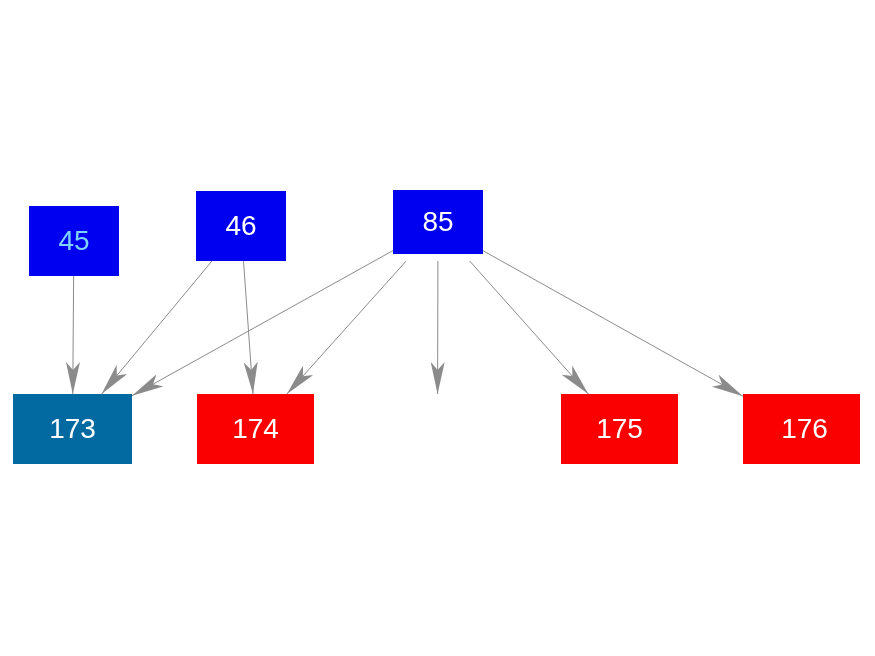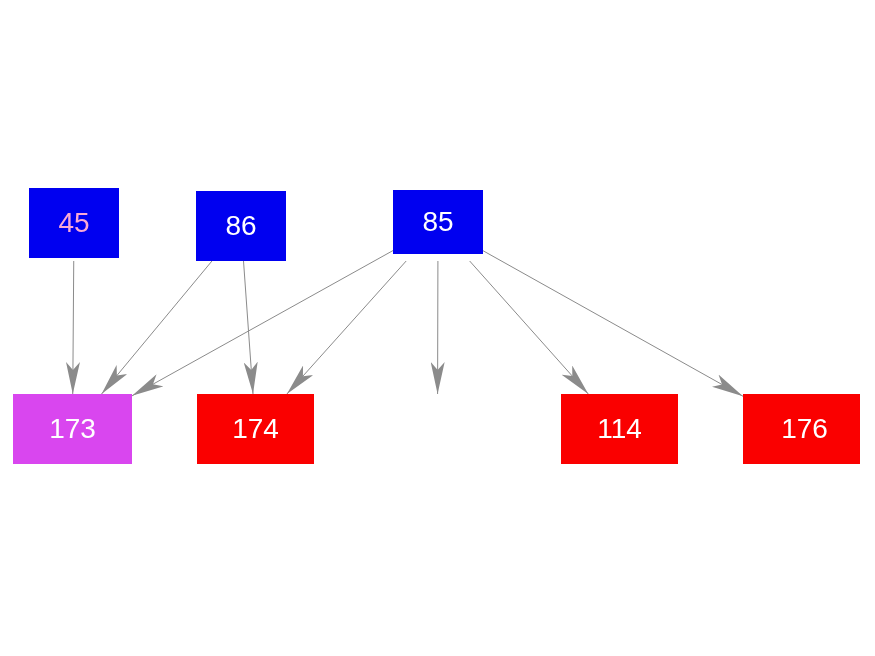--- a/index.html
+++ b/index.html
@@ -41,34 +41,34 @@
       <line x1="73.74137931034483" y1="261" x2="72.75862068965517" y2="394" stroke="#8b8b8b" stroke-width="1" marker-end="url(#arrowhead)"></line>
       <line x1="211.94827586206895" y1="261" x2="101.55172413793105" y2="394" stroke="#8b8b8b" stroke-width="1" marker-end="url(#arrowhead)"></line>
       <line x1="243.5" y1="261" x2="253" y2="394" stroke="#8b8b8b" stroke-width="1" marker-end="url(#arrowhead)"></line>
       <line x1="393" y1="250.5547195622435" x2="132" y2="395.87209302325584" stroke="#8b8b8b" stroke-width="1" marker-end="url(#arrowhead)"></line>
       <line x1="406.16339066339066" y1="261" x2="286.8882063882064" y2="394" stroke="#8b8b8b" stroke-width="1" marker-end="url(#arrowhead)"></line>
       <line x1="437.9127764127764" y1="261" x2="437.5859950859951" y2="394" stroke="#8b8b8b" stroke-width="1" marker-end="url(#arrowhead)"></line>
       <line x1="469.6621621621622" y1="261" x2="588.2837837837837" y2="394" stroke="#8b8b8b" stroke-width="1" marker-end="url(#arrowhead)"></line>
       <line x1="483" y1="250.69257221458048" x2="743" y2="396.2496561210454" stroke="#8b8b8b" stroke-width="1" marker-end="url(#arrowhead)"></line>
     </svg>
 
-<div class="node" style="left: 29px; top: 188px; width: 90px; height: 70px; background: rgb(0, 0, 240); color: #f9a8d4;">
+<div class="node" style="left: 29px; top: 206px; width: 90px; height: 70px; background: rgb(0, 0, 240); color: #7dd3fc;">
       <span>45</span>
     </div>
     <div class="node" style="left: 196px; top: 191px; width: 90px; height: 70px; background: rgb(0, 0, 240); color: rgb(255, 255, 255);">
-      <span>86</span>
+      <span>46</span>
     </div>
     <div class="node" style="left: 393px; top: 190px; width: 90px; height: 64px; background: rgb(0, 0, 240); color: rgb(255, 255, 255);">
       <span>85</span>
     </div>
-    <div class="node" style="left: 13px; top: 394px; width: 119px; height: 70px; background: #d946ef; color: rgb(255, 255, 255);">
+    <div class="node" style="left: 13px; top: 394px; width: 119px; height: 70px; background: #0369a1; color: rgb(255, 255, 255);">
       <span>173</span>
     </div>
     <div class="node" style="left: 197px; top: 394px; width: 117px; height: 70px; background: rgb(250, 0, 0); color: rgb(255, 255, 255);">
       <span>174</span>
     </div>
     <div class="node" style="left: 561px; top: 394px; width: 117px; height: 70px; background: rgb(250, 0, 0); color: rgb(255, 255, 255);">
-      <span>114</span>
+      <span>175</span>
     </div>
     <div class="node" style="left: 743px; top: 394px; width: 117px; height: 70px; background: rgb(250, 0, 0); color: rgb(255, 255, 255); padding-left: 6px;">
       <span>176</span>
     </div>
   </div>
 
 </body></html>

